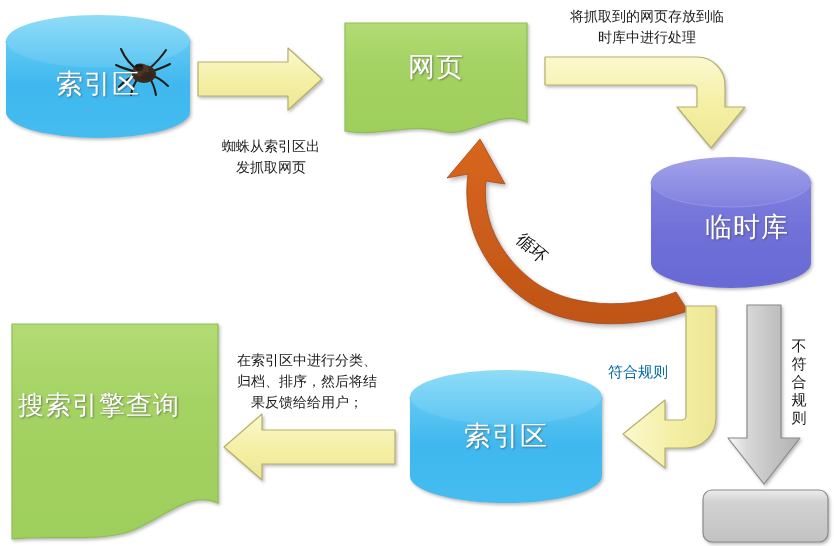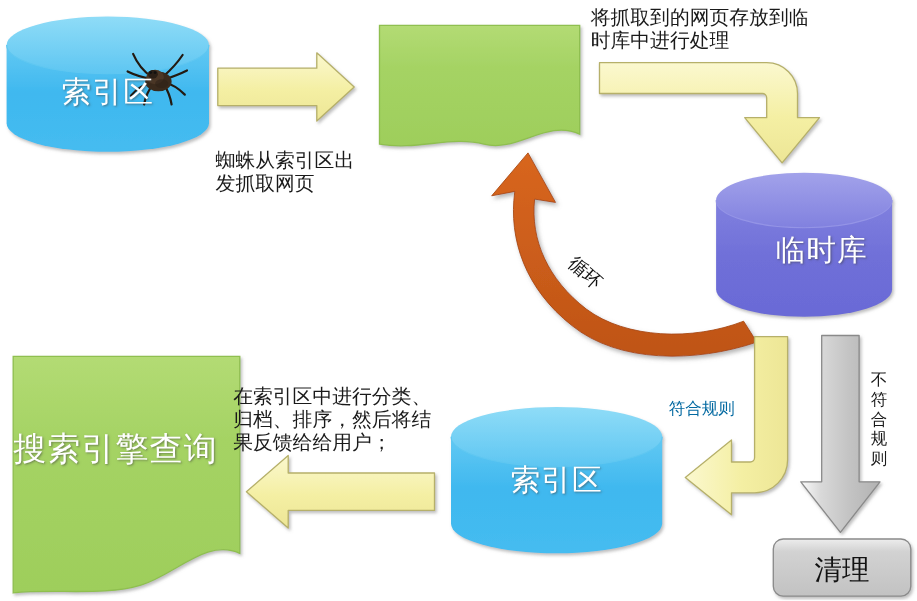--- a/index.html
+++ b/index.html
@@ -26,23 +26,24 @@
     color: #ffffff;
     font-size: 27px;
     letter-spacing: 1px;
     text-shadow: 1px 1px 2px rgba(60,60,60,0.55);
     pointer-events: none;
     white-space: nowrap;
   }
   .note {
     position: absolute;
     color: #1a1a1a;
-    font-size: 18px;
+    font-size: 14px;
     line-height: 21px;
     white-space: pre-line;
+    text-align: center;
   }
   .note-small {
     position: absolute;
     color: #0369a1;
     font-size: 15px;
     line-height: 20px;
     white-space: pre-line;
   }
   .vlabel {
     position: absolute;
@@ -242,28 +243,28 @@
       <ellipse cx="28" cy="26" rx="8" ry="6.5" fill="#4b3726"></ellipse>
       <ellipse cx="26" cy="23.5" rx="4.5" ry="3.8" fill="#2b2017"></ellipse>
       <circle cx="24" cy="22" r="1.3" fill="#111"></circle>
       <circle cx="28" cy="22" r="1.3" fill="#111"></circle>
       <ellipse cx="34" cy="32" rx="6" ry="4" fill="#2d2118" opacity="0.55"></ellipse>
     </svg>
   </div>
 
   <div class="node-label" style="left:6px; width:184px; top:66px;">索引区</div>
 
+  <div class="node-label" style="left:345px; width:182px; top:49px;">网页</div>
 
   <div class="node-label" style="left:651px; width:192px; top:209px;">临时库</div>
 
   <div class="node-label" style="left:410px; width:192px; top:418px;">索引区</div>
 
-  <div class="node-label" style="left:12px; width:174px; top:388px; font-size:30px;">搜索引擎查询</div>
-
-  <div class="gray-box-label" style="left:703px; width:125px; top:501px;">清理</div>
+  <div class="node-label" style="left:12px; width:174px; top:388px; font-size:26px;">搜索引擎查询</div>
+
 
   <div class="note" style="left:196px; top:112px; width:150px;margin-top:24px;">蜘蛛从索引区出
 发抓取网页</div>
 
   <div class="note" style="left:537px; top:6px; width:220px;">将抓取到的网页存放到临
 时库中进行处理</div>
 
   <div class="rot-label" style="left:527px; top:228px;">循环</div>
 
   <div class="note-small" style="left:608px; top:362px; width:80px;">符合规则</div>

